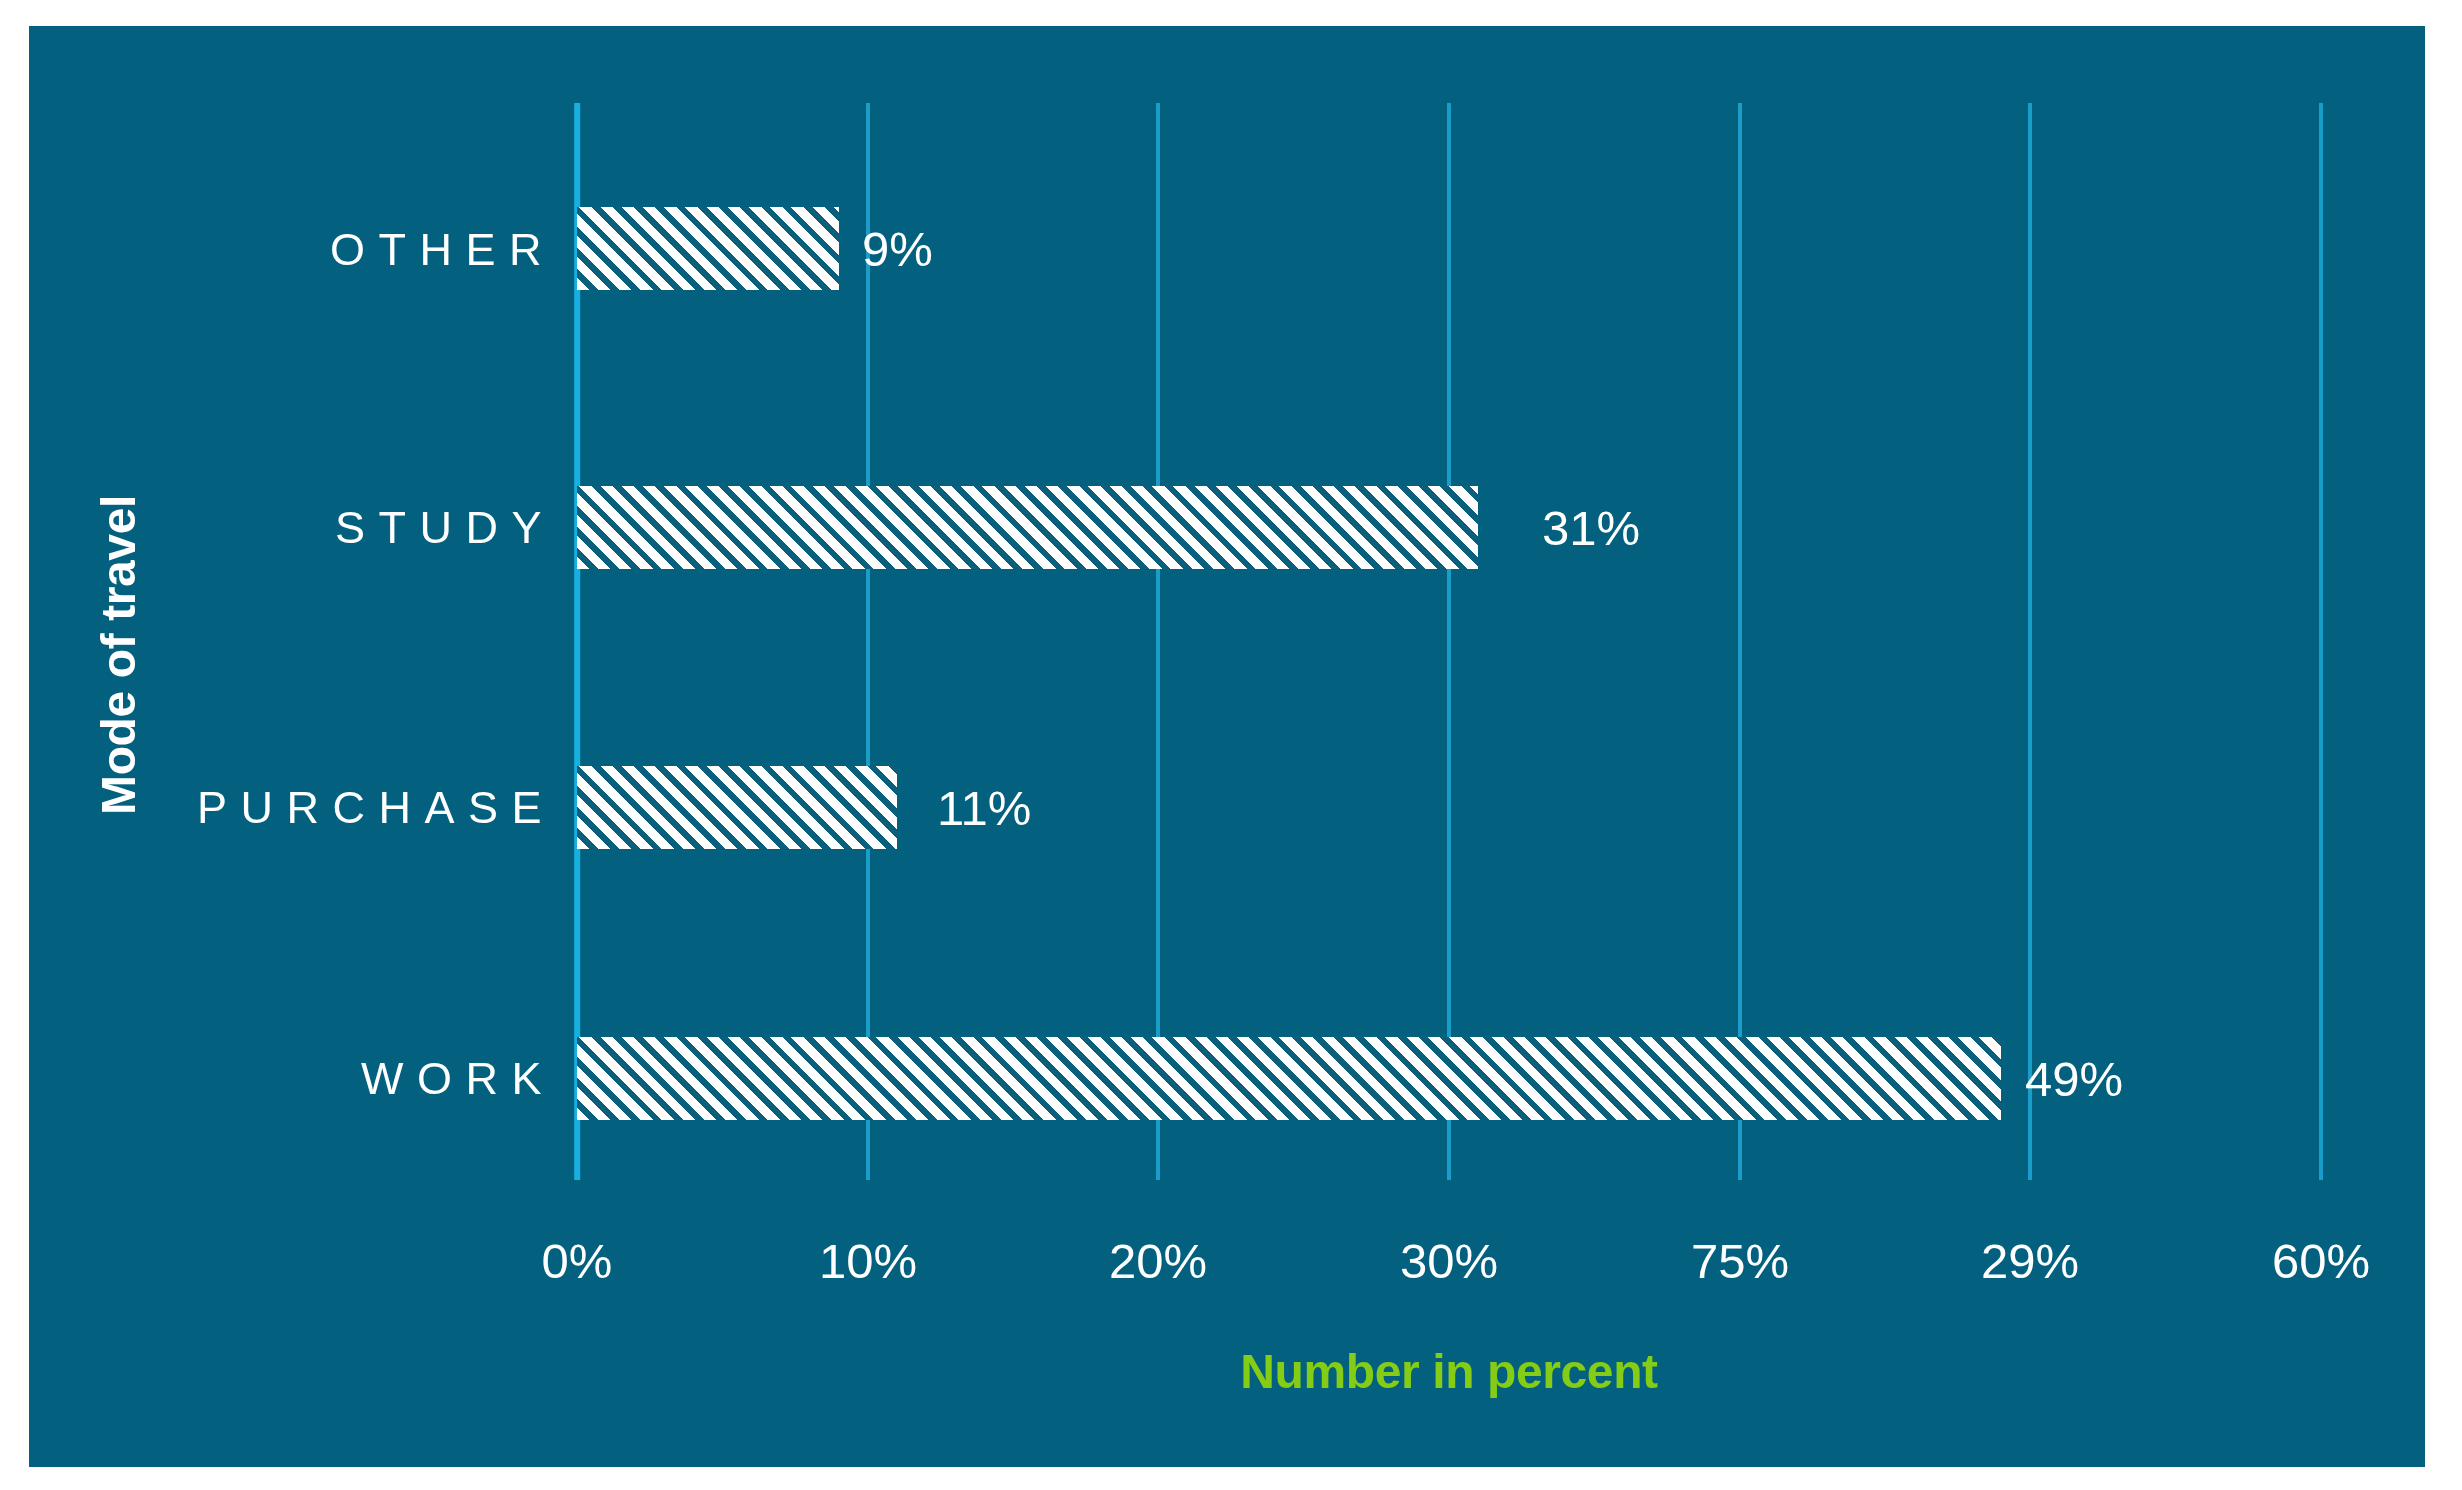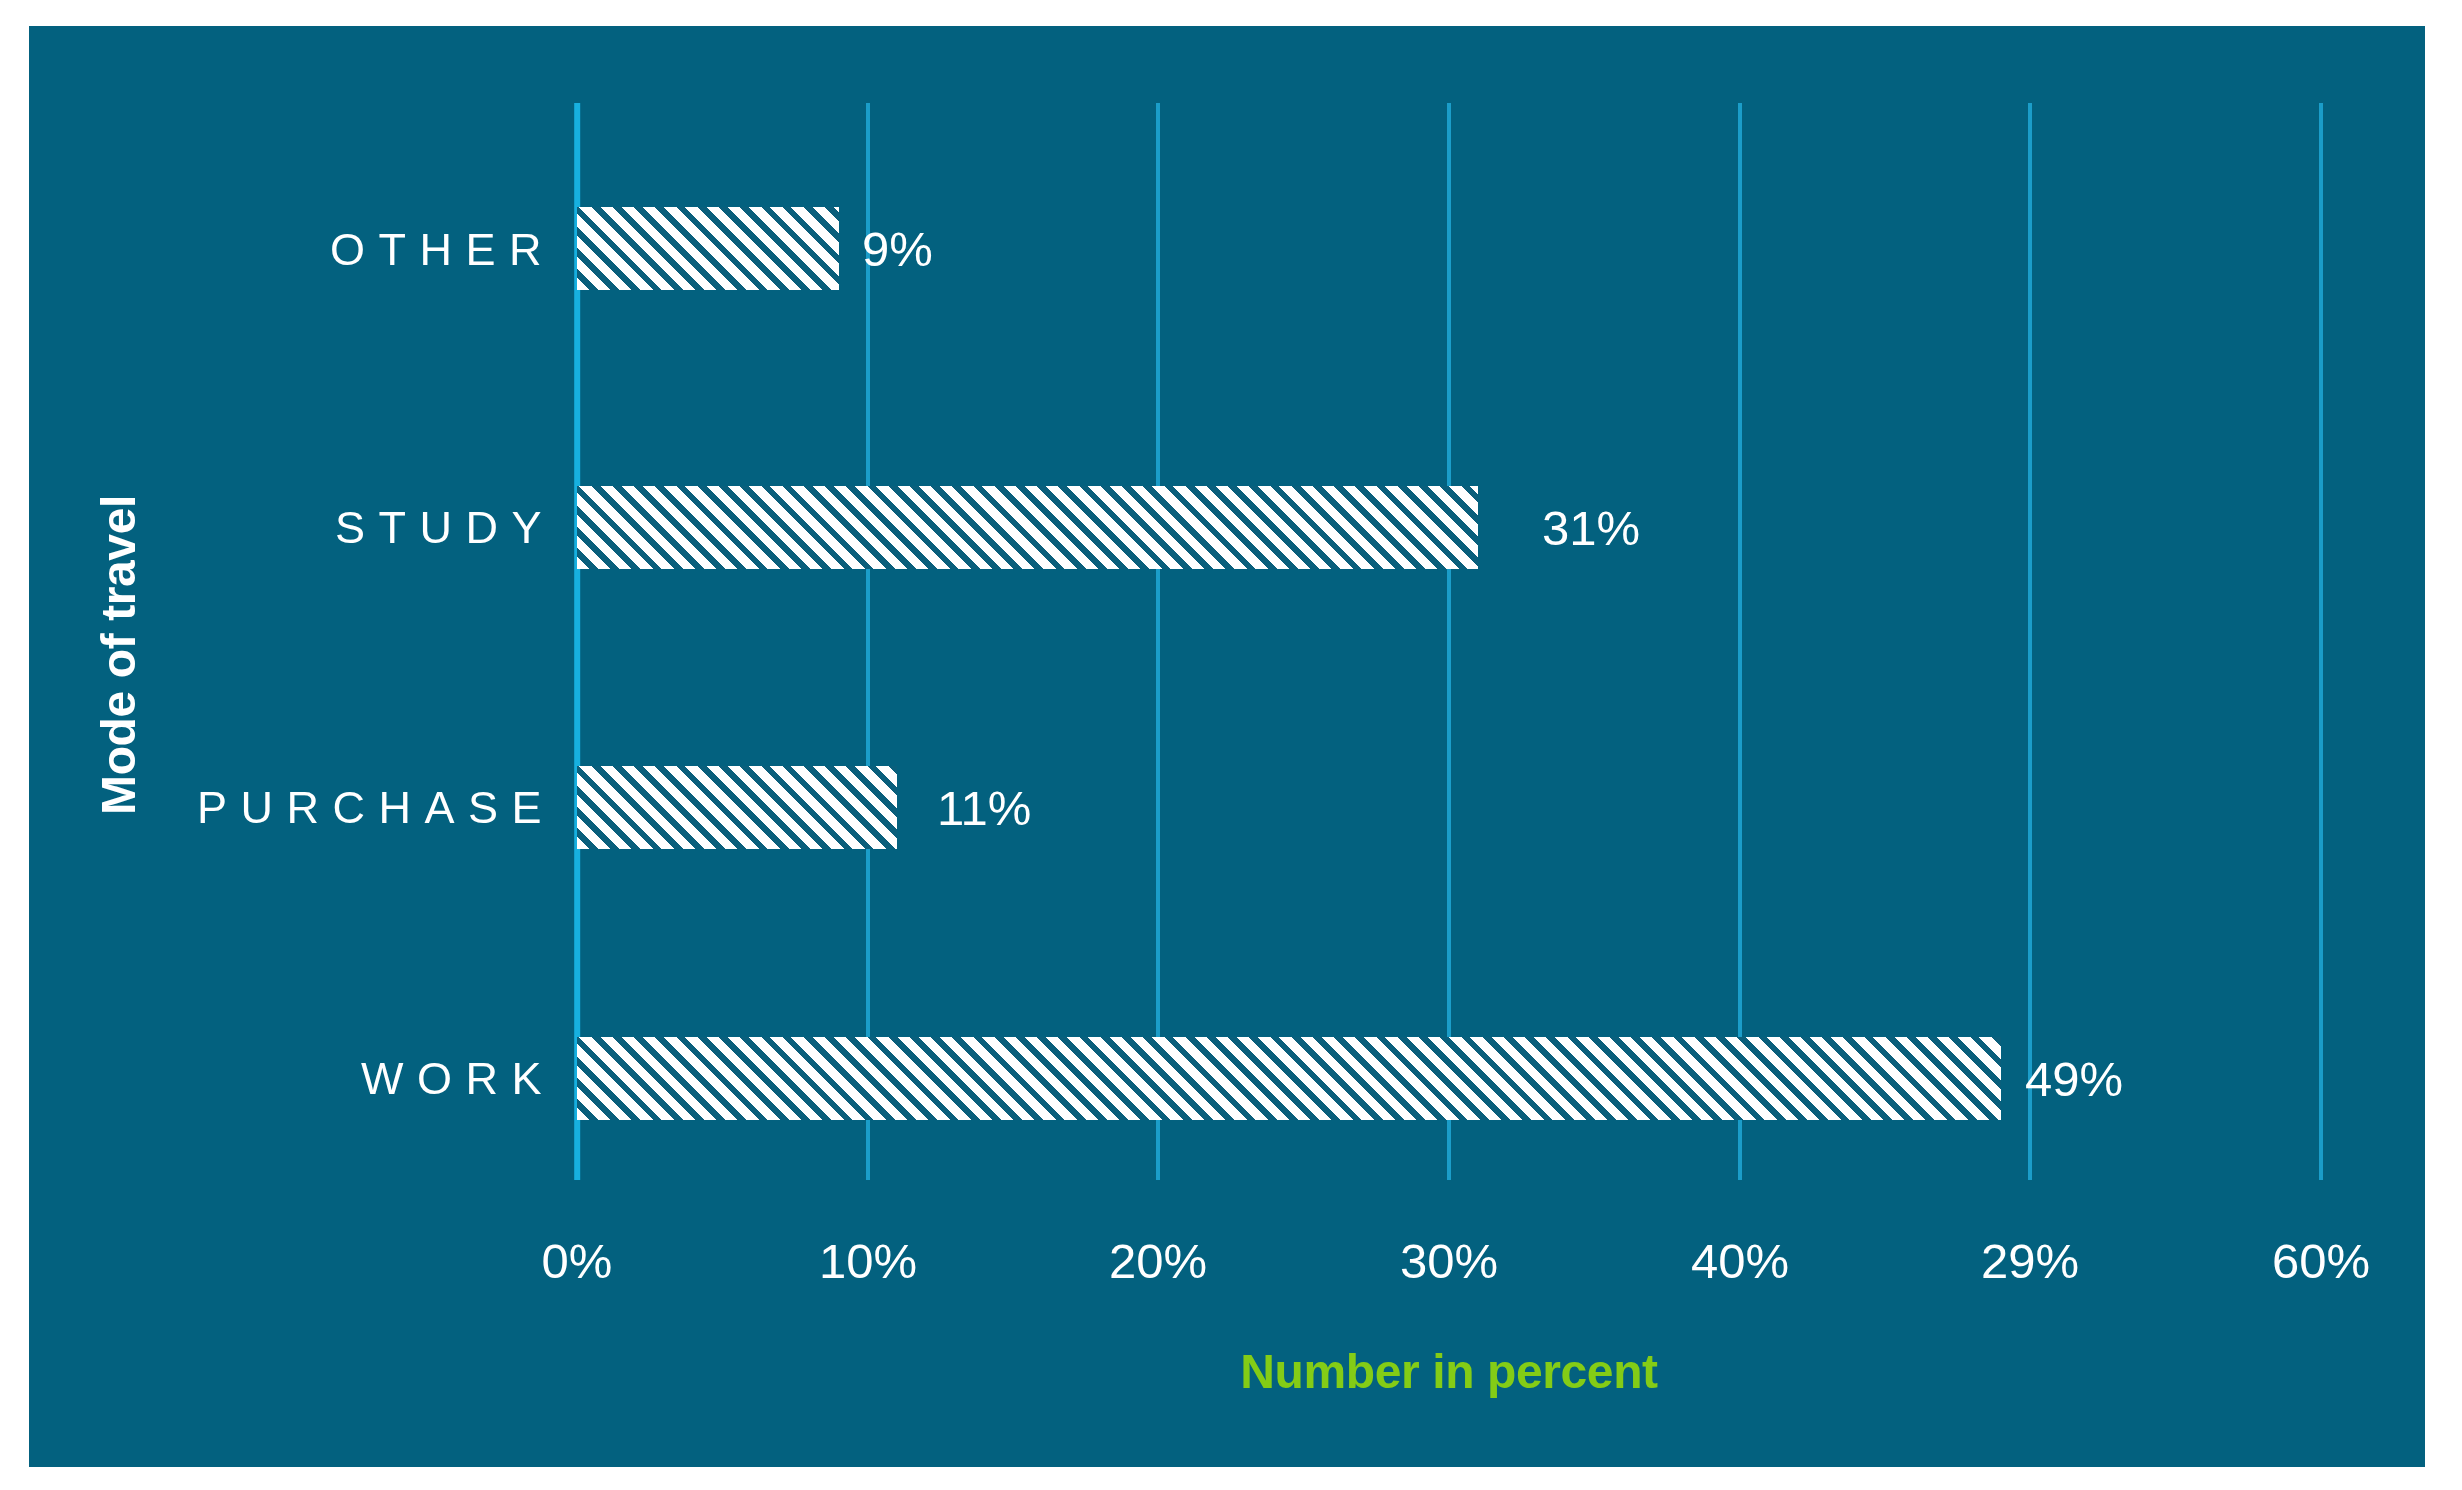--- a/index.html
+++ b/index.html
@@ -191,21 +191,21 @@
       <div class="cat-label">WORK</div>
     </div>
     <div class="cat-label-wrap" style="left:16px; top:740px;">
       <div class="cat-label">PURCHASE</div>
     </div>
 
     <div class="xtick" style="left:548px;">0%</div>
     <div class="xtick" style="left:839px;">10%</div>
     <div class="xtick" style="left:1129px;">20%</div>
     <div class="xtick" style="left:1420px;">30%</div>
-    <div class="xtick" style="left:1711px;">40%</div>
+    <div class="xtick" style="left:1711px;">75%</div>
     <div class="xtick" style="left:2001px;">29%</div>
     <div class="xtick" style="left:2292px;">60%</div>
 
     <div id="x-axis-title">Number in percent</div>
     <div id="y-axis-title">Mode of travel</div>
 
   </div>
 </div>
 
 

